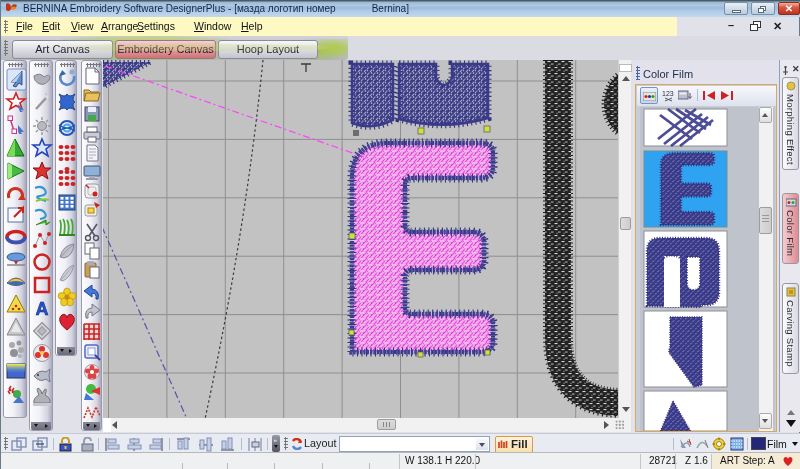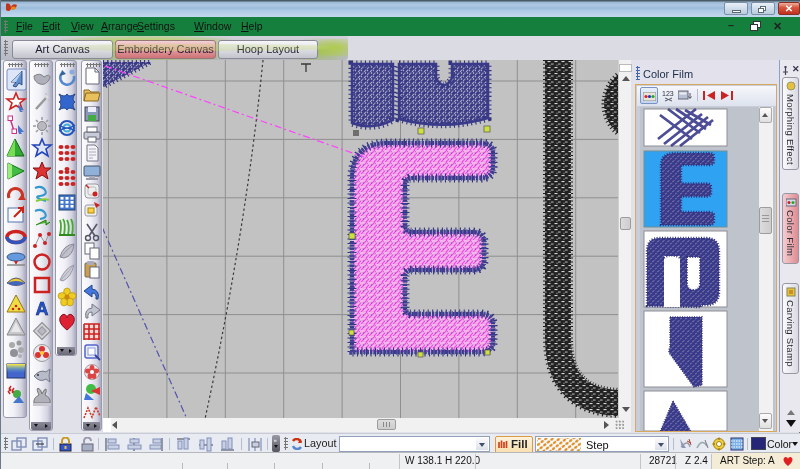--- a/index.html
+++ b/index.html
@@ -1,19 +1,19 @@
 <!DOCTYPE html>
 <html><head><meta charset="utf-8"><style>
 *{margin:0;padding:0;box-sizing:border-box}
 html,body{width:800px;height:469px;overflow:hidden;font-family:"Liberation Sans",sans-serif;background:#e0e1e9}
 .abs{position:absolute}
 #win{position:absolute;left:0;top:0;width:800px;height:469px;border-left:1px solid #6a7a8a;border-right:1px solid #6a7a8a}
 #title{position:absolute;left:0;top:0;width:800px;height:17px;background:linear-gradient(#4a5a64 0,#4a5a64 1px,#9ab5d1 2px,#aec9e4 5px,#9cbcda 8px,#b0cbe6 11px,#c2d8ee 17px);color:#10264a;font-size:11px}
 #title .txt{position:absolute;left:22px;top:3px;white-space:pre;font-size:10px}
-#menu{position:absolute;left:0;top:17px;width:800px;height:19px;background:#15803d;color:#111;font-size:10.5px}
+#menu{position:absolute;left:0;top:17px;width:676px;height:19px;background:#fef9c3;color:#111;font-size:10.5px}
 .mitem{position:absolute;top:3px}
 .mitem u{text-decoration:underline}
 #tabrow{position:absolute;left:0;top:36px;width:800px;height:24px;background:#dadbe3}
 #tabtb{position:absolute;left:0;top:0;width:347px;height:24px;background:linear-gradient(#d0d1d9,#b6b8c2);border-radius:0 3px 3px 0;overflow:hidden}
 .swirl1{position:absolute;left:40px;top:2px;width:200px;height:22px;background:radial-gradient(ellipse at 50% 60%,rgba(160,200,40,.75),rgba(140,180,60,.25) 60%,transparent 75%)}
 .swirl2{position:absolute;left:295px;top:2px;width:55px;height:22px;background:radial-gradient(ellipse at 40% 60%,rgba(150,190,40,.7),transparent 75%)}
 .tab{position:absolute;top:4px;height:19px;border:1px solid #8a8a96;border-radius:3px;font-size:11px;text-align:center;color:#1c1c2e;line-height:17px;background:linear-gradient(#f7f7f9,#e0e1e6 45%,#c3c4cc)}
 .tabact{background:linear-gradient(#f2d3d5,#e5a3a6 45%,#cf7276);border-color:#96777a}
 .grip{position:absolute;background-image:radial-gradient(circle at 1.5px 1.5px,#777 1px,transparent 1.2px);background-size:3px 3px}
 .vgrip{width:4px}
@@ -44,20 +44,21 @@
 .combo{position:absolute;background:#fff;border:1px solid #93a0bc}
 .cmbarr{position:absolute;right:1px;top:1px;bottom:1px;width:12px;background:linear-gradient(#fafafc,#dde1ea)}
 .cmbarr:before{content:"";position:absolute;left:3px;top:5px;border-left:3px solid transparent;border-right:3px solid transparent;border-top:4px solid #40506a}
 </style></head><body>
 <div id="win">
 <div id="title">
 <svg class="abs" style="left:4px;top:2px" width="13" height="13" viewBox="0 0 13 13">
         <path d="M1,2 C4,0 6,3 6,6 C6,3 9,1 12,3 C11,7 8,8 6,7 C5,9 3,10 1,8 Z" fill="#c43418"></path>
         <path d="M6,6 C7,4 10,4 11,6 C10,8 8,8 6,7Z" fill="#e8881c"></path>
       </svg>
+<span class="txt">BERNINA Embroidery Software DesignerPlus - [мазда логотип номер             Bernina]</span>
 <div class="abs" style="left:723px;top:2px;width:24px;height:13px;background:linear-gradient(#e8f0f8,#b9cbdd);border:1px solid #7d8fa2;border-radius:2px">
         <div class="abs" style="left:7px;top:7px;width:9px;height:3px;background:#fff;border:1px solid #5a6a7a"></div>
       </div>
 <div class="abs" style="left:750px;top:2px;width:24px;height:13px;background:linear-gradient(#e8f0f8,#b9cbdd);border:1px solid #7d8fa2;border-radius:2px">
         <div class="abs" style="left:8px;top:3px;width:6px;height:5px;border:1px solid #5a6a7a;background:#fff"></div>
         <div class="abs" style="left:6px;top:5px;width:6px;height:5px;border:1px solid #5a6a7a;background:#fff"></div>
       </div>
 <div class="abs" style="left:777px;top:2px;width:22px;height:13px;background:linear-gradient(#f0b0a0,#d85840 40%,#c03020);border:1px solid #8a3020;border-radius:2px;color:#fff;font-size:10px;font-weight:bold;text-align:center;line-height:12px">✕</div>
 </div>
 <div id="menu">
@@ -692,33 +693,20 @@
 <span class="abs" style="left:303px;top:3px;font-size:10.8px;color:#222">Layout</span>
 <div class="combo" style="left:338px;top:2px;width:151px;height:16px">
         <div class="cmbarr"></div>
       </div>
 <div class="abs" style="left:494px;top:2px;width:38px;height:20px;background:linear-gradient(#fdf2dc,#f8dca8);border:1.5px solid #d89c48;border-radius:2px">
  <svg class="abs" style="left:2px;top:2px" width="11" height="11">
           <path d="M1,9 V3 M3.5,9 V1.5 M6,9 V3 M8.5,9 V2" stroke="#cc4422" stroke-width="1.7"></path>
         </svg>
  <span class="abs" style="left:15px;top:1px;font-size:11.5px;font-weight:bold;color:#222">Fill</span>
       </div>
-<div class="combo" style="left:534px;top:2px;width:134px;height:16px">
- <svg class="abs" style="left:1px;top:1px" width="44" height="13">
-          <defs>
-            <pattern id="stepp" width="4.6" height="4.2" patternUnits="userSpaceOnUse" patternTransform="rotate(-38)">
-              <rect width="4.6" height="4.2" fill="#fff"></rect>
-              <rect x="0.3" y="0.8" width="3.2" height="1.9" rx="0.9" fill="#ef9018" stroke="#b86a08" stroke-width="0.4"></rect>
-            </pattern>
-          </defs>
-          <rect width="44" height="13" fill="url(#stepp)"></rect>
-        </svg>
- <span class="abs" style="left:50px;top:2px;font-size:11px;color:#111">Step</span>
- <div class="cmbarr"></div>
-      </div>
 <div class="bsep" style="left:672px"></div>
 <svg class="bicon" style="left:677px" width="14" height="14">
         <path d="M2,2 L8,11 L4,11Z" fill="#8898b8"></path>
         <path d="M3,10 Q10,2 12,10" fill="none" stroke="#99a" stroke-width="1.3"></path>
         <path d="M11,2 L13,8 M9,4 L13,6" stroke="#b04030" stroke-width="1"></path>
       </svg>
 <svg class="bicon" style="left:694px" width="14" height="14">
         <path d="M2,11 Q7,1 12,9" fill="none" stroke="#9aa" stroke-width="1.6"></path>
         <path d="M10,3 L13,11" stroke="#778" stroke-width="1"></path>
       </svg>
@@ -728,31 +716,31 @@
         <g stroke="#a08010" stroke-width="1.4">
           <path d="M7,0.5 V3 M7,11 V13.5 M0.5,7 H3 M11,7 H13.5"></path>
         </g>
       </svg>
 <svg class="bicon" style="left:729px" width="14" height="14">
         <rect x="1" y="1" width="12" height="12" fill="#7ab0e8" stroke="#336"></rect>
         <path d="M1,4 H13 M1,7 H13 M1,10 H13" stroke="#fff" stroke-width="1" stroke-dasharray="1.5 1"></path>
       </svg>
 <div class="bsep" style="left:746px"></div>
 <div class="abs" style="left:750px;top:3px;width:15px;height:13px;background:#262678;border:1px solid #445"></div>
-<span class="abs" style="left:766px;top:3.5px;font-size:10.5px;color:#111">Color</span>
+<span class="abs" style="left:766px;top:3.5px;font-size:10.5px;color:#111">Film</span>
 <div class="arrowglyph" style="left:791px;top:8px;border-left:3.5px solid transparent;border-right:3.5px solid transparent;border-top:4.5px solid #111"></div>
 </div>
 <div id="status">
 <div class="ssep" style="left:398px"></div>
 <span class="stxt" style="left:404px">W 138.1 H 220.0</span>
 <div class="ssep" style="left:474px"></div>
 <div class="ssep" style="left:639px"></div>
 <span class="stxt" style="left:648px">28721</span>
 <div class="ssep" style="left:674px"></div>
-<span class="stxt" style="left:684px">Z 2.4</span>
+<span class="stxt" style="left:684px">Z 1.6</span>
 <div class="ssep" style="left:710px"></div>
 <div class="abs" style="left:711px;top:0;width:89px;height:16px;background:#f5ecd8"></div>
 <span class="stxt" style="left:719px">ART Step: A</span>
 <svg class="abs" style="left:781px;top:3px" width="12" height="11">
         <path d="M6,10 C1,6 0.5,2.5 3,1.2 C4.5,0.4 6,2 6,3 C6,2 7.5,0.4 9,1.2 C11.5,2.5 11,6 6,10Z" fill="#e02020"></path>
       </svg>
 <div class="abs" style="left:181px;top:10px;width:1px;height:6px;background:#b8bac0"></div>
       <div class="abs" style="left:226px;top:10px;width:1px;height:6px;background:#b8bac0"></div>
       <div class="abs" style="left:273px;top:10px;width:1px;height:6px;background:#b8bac0"></div>
       <div class="abs" style="left:321px;top:10px;width:1px;height:6px;background:#b8bac0"></div>

